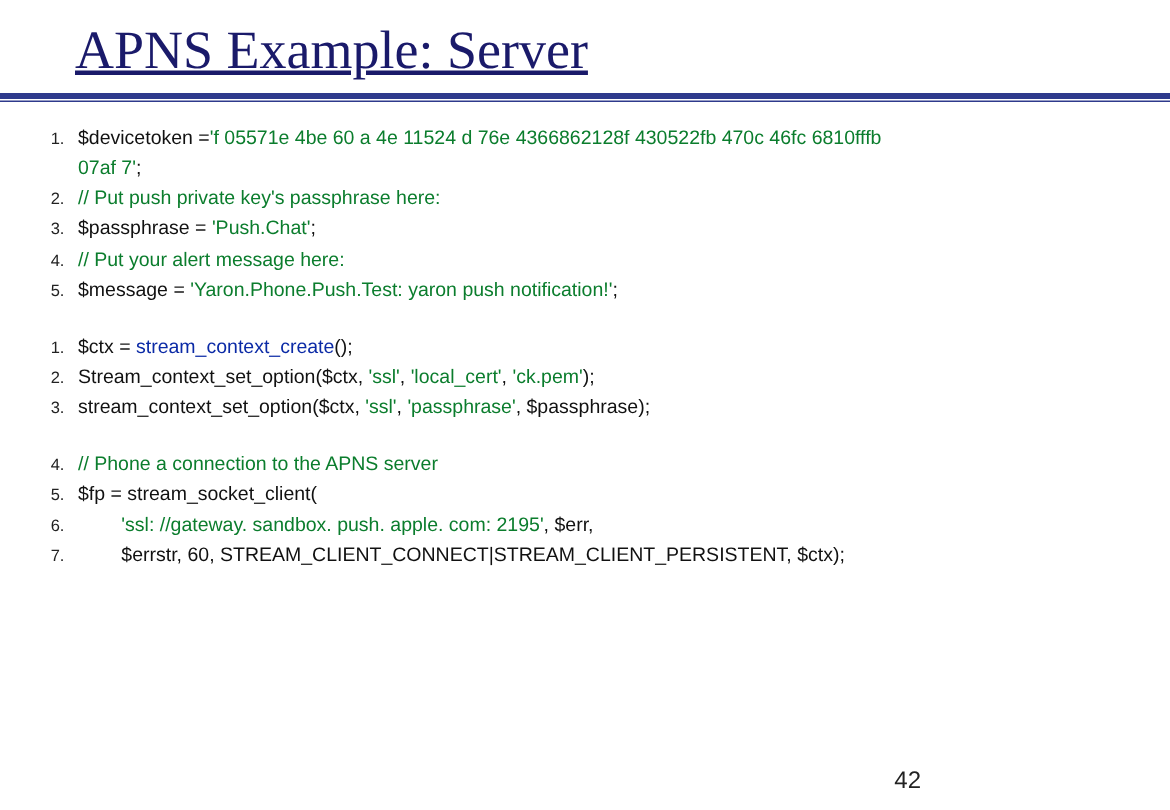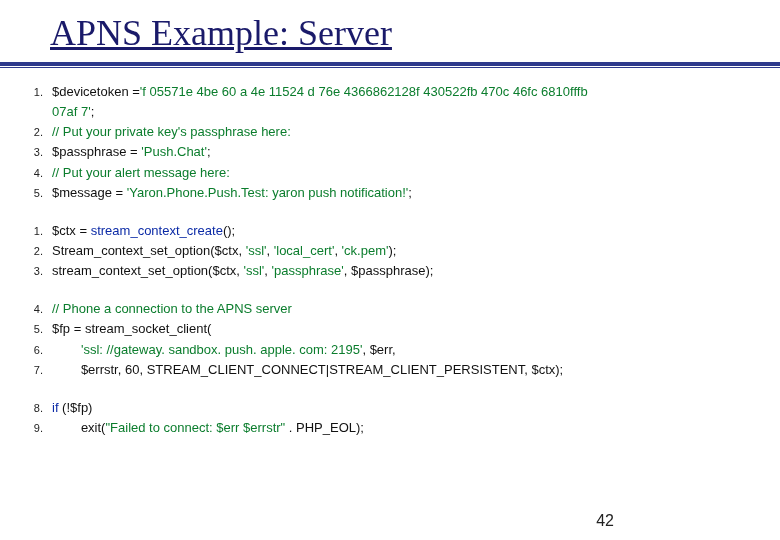--- a/index.html
+++ b/index.html
@@ -88,36 +88,32 @@
   </div>
   <div class="rule">
     <div class="thick"></div>
     <div class="thin"></div>
   </div>
 
   <div class="body" id="body">
 
   <ol class="code-block" start="1">
         <li><span>$devicetoken =</span><span class="kw-green">'f 05571e 4be 60 a 4e 11524 d 76e 4366862128f 430522fb 470c 46fc 6810fffb 07af 7'</span><span>;</span></li>
-        <li><span class="kw-green">// Put your private key's passphrase here:</span></li>
+        <li><span class="kw-green">// Put push private key's passphrase here:</span></li>
         <li><span>$passphrase = </span><span class="kw-green">'Push.Chat'</span><span>;</span></li>
         <li><span class="kw-green">// Put your alert message here:</span></li>
         <li><span>$message = </span><span class="kw-green">'Yaron.Phone.Push.Test: yaron push notification!'</span><span>;</span></li>
       </ol>
       <ol class="code-block" start="1">
         <li><span>$ctx = </span><span class="kw-blue">stream_context_create</span><span>();</span></li>
         <li><span>Stream_context_set_option($ctx, </span><span class="kw-green">'ssl'</span><span>, </span><span class="kw-green">'local_cert'</span><span>, </span><span class="kw-green">'ck.pem'</span><span>);</span></li>
         <li><span>stream_context_set_option($ctx, </span><span class="kw-green">'ssl'</span><span>, </span><span class="kw-green">'passphrase'</span><span>, $passphrase);</span></li>
       </ol>
       <ol class="code-block" start="4">
         <li><span class="kw-green">// Phone a connection to the APNS server</span></li>
         <li><span>$fp = stream_socket_client(</span></li>
         <li><span>&nbsp;&nbsp;&nbsp;&nbsp;&nbsp;&nbsp;&nbsp;&nbsp;</span><span class="kw-green">'ssl: //gateway. sandbox. push. apple. com: 2195'</span><span>, $err,</span></li>
         <li><span>&nbsp;&nbsp;&nbsp;&nbsp;&nbsp;&nbsp;&nbsp;&nbsp;$errstr, 60, STREAM_CLIENT_CONNECT|STREAM_CLIENT_PERSISTENT, $ctx);</span></li>
       </ol>
-      <ol class="code-block" start="8">
-        <li><span class="kw-if">if</span><span> (!$fp)</span></li>
-        <li><span>&nbsp;&nbsp;&nbsp;&nbsp;&nbsp;&nbsp;&nbsp;&nbsp;exit(</span><span class="kw-green">"Failed to connect: $err $errstr" </span><span>. PHP_EOL);</span></li>
-      </ol>
     </div>
 
   <div class="page-num">42</div>
 </div>
 
 </body></html>

